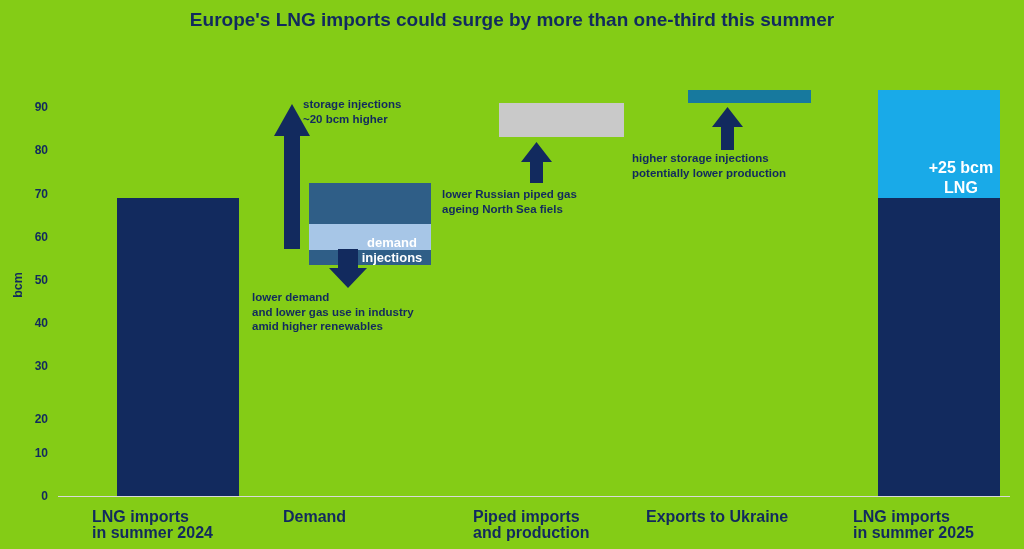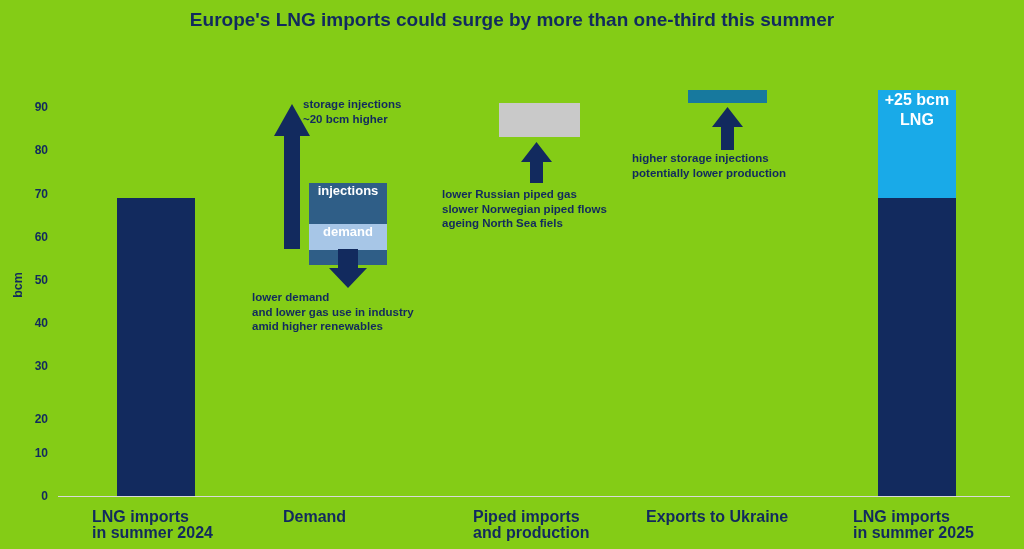--- a/index.html
+++ b/index.html
@@ -4,21 +4,21 @@
 <style>
   html,body{margin:0;padding:0;background:#ffffff;}
   .stage{
     position:relative;width:1024px;height:549px;background:#84cc16;overflow:hidden;
     font-family:"Liberation Sans",sans-serif;font-weight:bold;color:#122a5e;
   }
   .title{position:absolute;left:0;top:9px;width:100%;text-align:center;font-size:19px;}
   .ylab{position:absolute;left:18px;top:285px;transform:translate(-50%,-50%) rotate(-90deg);font-size:12.5px;}
   .tick{position:absolute;left:8px;width:40px;text-align:right;font-size:12px;line-height:14px;}
   .axis{position:absolute;left:58px;top:496px;width:952px;height:1px;background:#d9d9d9;}
-  .bar{position:absolute;display:flex;flex-direction:column;align-items:center;justify-content:flex-start;}
+  .bar{position:absolute;display:flex;flex-direction:column;align-items:center;justify-content:flex-end;padding-left:44px;}
   .c1{left:117px;width:78px;}
   .c2{left:309px;width:78px;}
   .c3{left:499px;width:81px;}
   .c4{left:688px;width:79px;}
   .c5{left:878px;width:78px;}
   .box-label{color:#ffffff;font-size:13px;line-height:15px;}
   .plus-label{color:#ffffff;font-size:16px;line-height:20px;text-align:center;}
   .arrow{position:absolute;}
   .arrow svg{display:block;}
   .ann{position:absolute;font-size:11.5px;line-height:14.5px;}
@@ -76,21 +76,20 @@
   </div>
 
   <div class="bar c3" style="top: 102.9px; height: 34.6px; background: rgb(201, 201, 201);"></div>
   <div class="arrow" style="left:521px;top:142px">
     <svg width="31" height="41" viewBox="0 0 31 41">
       <polygon points="15.5,0 31,20 22,20 22,41 9,41 9,20 0,20" fill="#122a5e"></polygon>
     </svg>
   </div>
   <div class="ann center" style="left:442px;top:187px;width:190px">
     <div>lower Russian piped gas</div>
-    <div>slower Norwegian piped flows</div>
     <div>ageing North Sea fiels</div>
   </div>
 
   <div class="bar c4" style="top: 89.9px; height: 13px; background: rgb(23, 121, 158);"></div>
   <div class="arrow" style="left:712px;top:107px">
     <svg width="31" height="43" viewBox="0 0 31 43">
       <polygon points="15.5,0 31,20 22,20 22,43 9,43 9,20 0,20" fill="#122a5e"></polygon>
     </svg>
   </div>
   <div class="ann center" style="left:632px;top:151px;width:196px">

